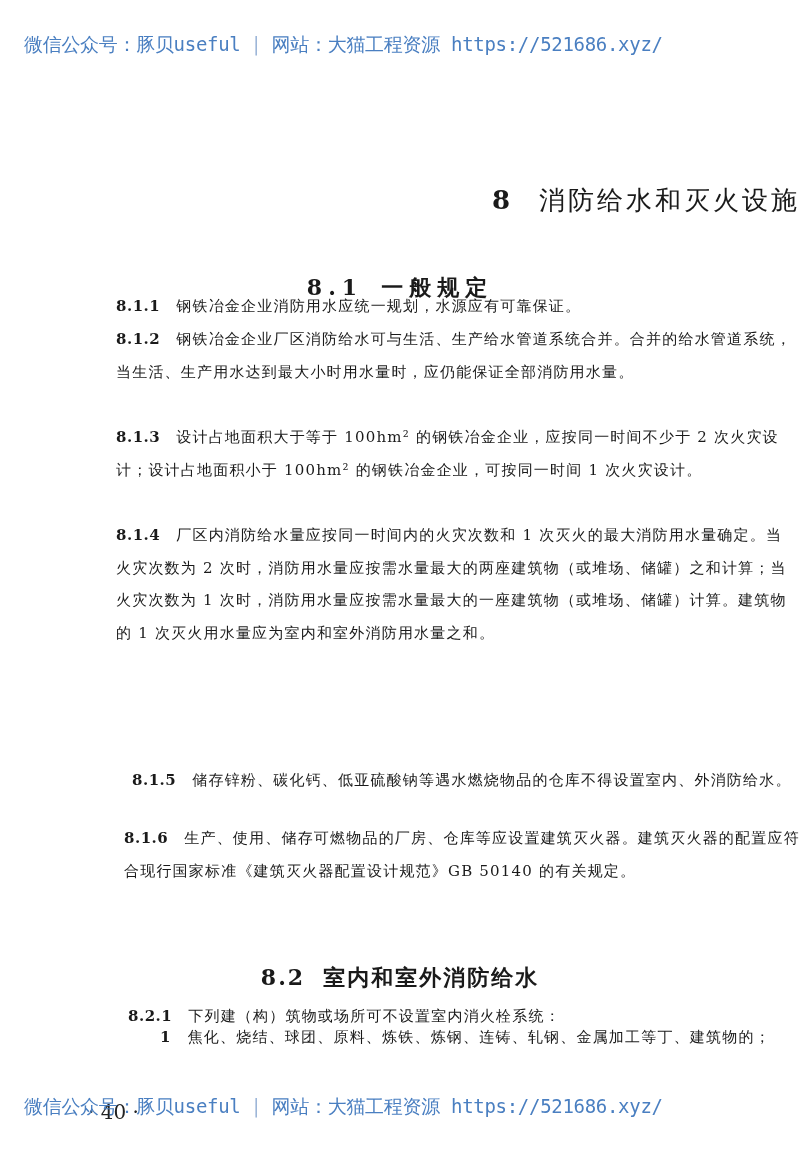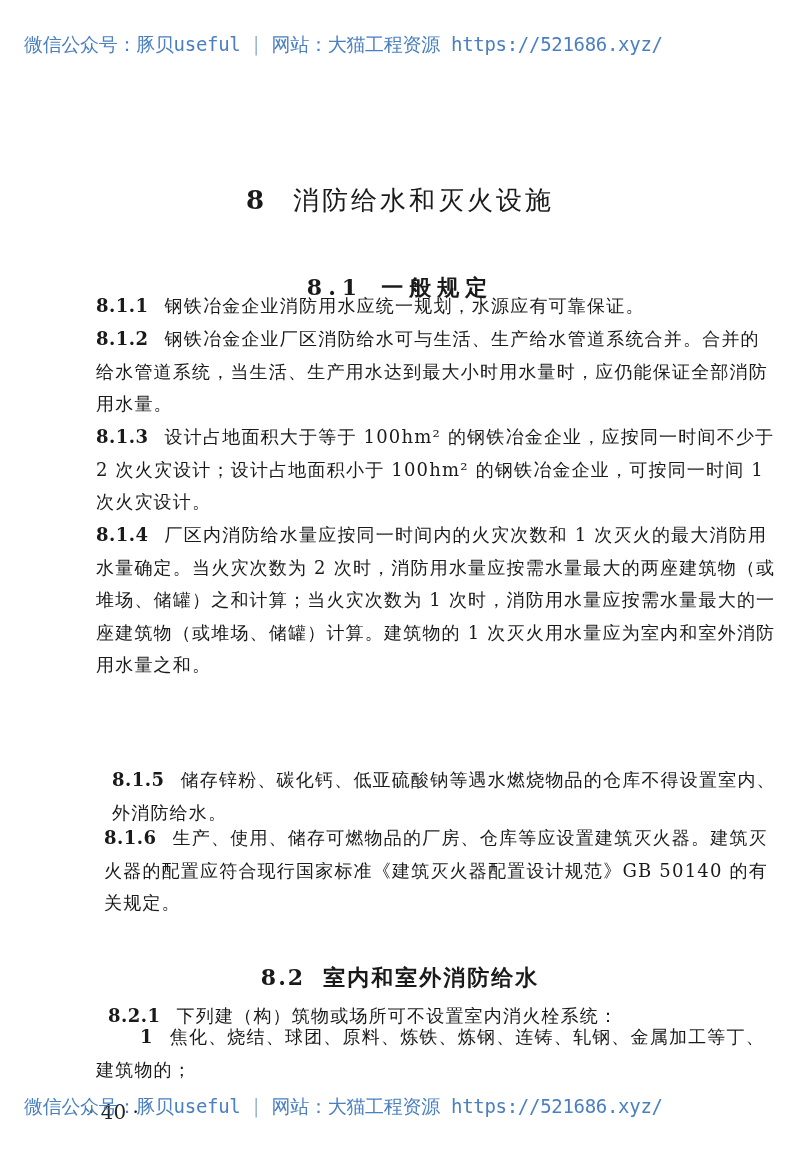--- a/index.html
+++ b/index.html
@@ -4,29 +4,29 @@
 <style>
   html, body { margin: 0; padding: 0; background: #ffffff; }
   body { width: 800px; height: 1169px; position: relative; overflow: hidden;
          font-family: "DejaVu Serif", "Liberation Serif", serif; color: #1a1a1a; }
   .watermark { position: absolute; left: 24px; white-space: nowrap;
                font-family: "DejaVu Sans Mono", "Liberation Mono", monospace;
                font-size: 19px; color: #4a7fc1; letter-spacing: -0.3px; }
   .watermark .sep { color: #9db6d8; margin: 0 10px; }
   .wm-top { top: 32px; }
   .wm-bottom { top: 1094px; }
-  .chapter-title { position: absolute; top: 166px; left: 0; width: 800px; text-align: center;
+  .chapter-title { position: absolute; top: 166px; left: 0; width: 800px; text-align: right;
                    font-size: 26px; letter-spacing: 3px; font-weight: normal; }
   .chapter-title .num { font-weight: bold; margin-right: 26px; }
   .section-title { position: absolute; left: 0; width: 800px; text-align: center;
                    font-size: 22px; font-weight: bold; letter-spacing: 6px; }
   .s81 { top: 255px; }
   .s82 { top: 945px; letter-spacing: 2px; font-family: "DejaVu Sans", sans-serif; }
   .s81 .num, .s82 .num { margin-right: 18px; font-family: "DejaVu Serif", serif; }
-  .para { position: absolute; left: 96px; width: 680px; font-size: 18px; line-height: 32.5px;
+  .para { position: absolute; left: 116px; width: 680px; font-size: 15px; line-height: 32.5px;
           letter-spacing: 1.2px; }
   .para .clause { font-weight: bold; margin-right: 16px; letter-spacing: 0.5px; }
   .item-num { font-weight: bold; margin-left: 44px; margin-right: 16px; }
   .page-num { position: absolute; top: 1100px; left: 88px; font-size: 20px; color: #222; }
 </style>
 </head>
 <body>
 
 <div class="watermark wm-top">
   <span>微信公众号：豚贝useful</span><span class="sep">|</span><span>网站：大猫工程资源 https://521686.xyz/</span>

